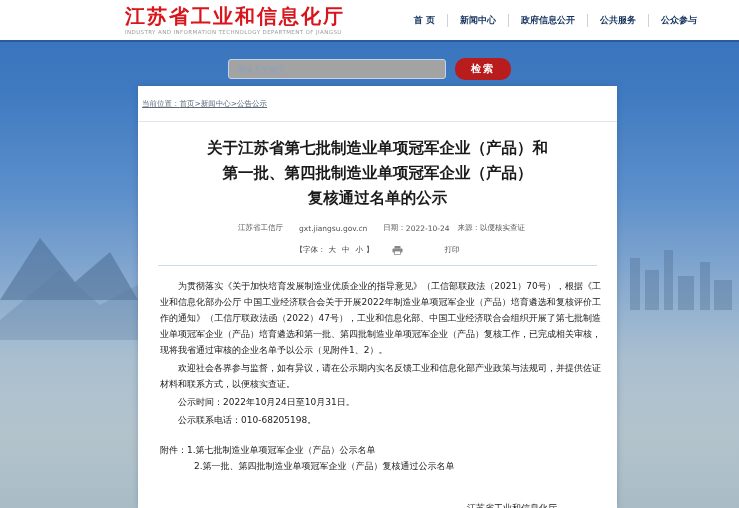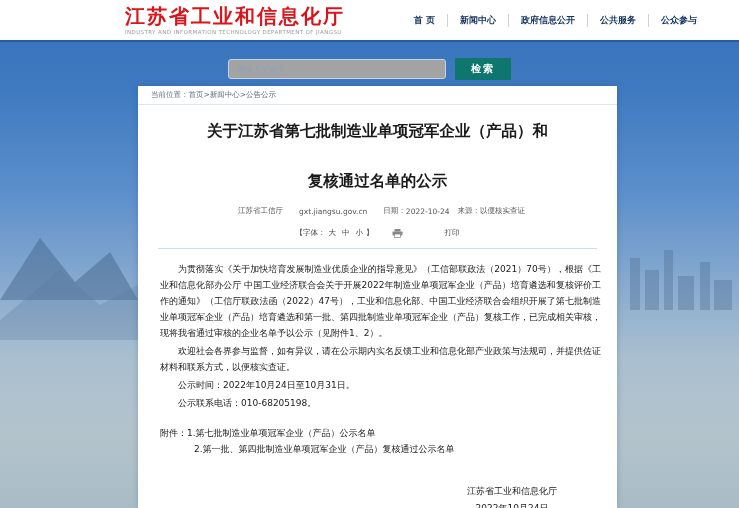--- a/index.html
+++ b/index.html
@@ -30,33 +30,33 @@
   .search-row {
     position:absolute; left:0; top:54px; width:739px; height:30px;
     display:flex; align-items:center; justify-content:center; z-index:4;
   }
   .search-input {
     width:218px; height:20px; background:#a3a3a3; border:1px solid #c3d4e8;
     border-radius:3px; font-size:8px; color:#334; padding:0 8px; outline:none;
   }
   .search-input::placeholder { color:#8aa2bd; }
   .search-btn {
-    margin-left:9px; width:56px; height:22px; background:#0f766e; color:#fff;
-    border:none; border-radius:1px; font-size:10px; font-weight:bold; cursor:pointer;
+    margin-left:9px; width:56px; height:22px; background:#b91c1c; color:#fff;
+    border:none; border-radius:10px; font-size:10px; font-weight:bold; cursor:pointer;
     font-family:inherit; letter-spacing:2px;
   }
 
   
   .card {
     position:absolute; left:138px; top:86px; width:479px; height:422px;
     background:#ffffff; z-index:3; box-shadow:0 0 6px rgba(30,60,100,0.25);
   }
   .breadcrumb {
-    height:19px; display:flex; align-items:center; padding:0 13px;
-    font-size:7.5px; color:#5a6b7c; border-bottom:1px solid #dde6ee;
+    height:36px; display:flex; align-items:center; padding:0 4px;
+    font-size:7.5px; color:#5a6b7c; border-bottom:1px solid #dde6ee;text-decoration:underline;
   }
   .breadcrumb .crumb-path { cursor:pointer; }
 
   .doc-title {
     margin-top:14px; text-align:center; font-weight:bold; color:#1a1a1a;
     font-size:15.5px; line-height:25px; padding:0 28px;
   }
   .meta-row {
     margin-top:12px; display:flex; justify-content:center; align-items:center;
     font-size:7.5px; color:#555;padding-left:8px;
@@ -125,21 +125,21 @@
 
 <main class="card">
 
   <div class="breadcrumb">
     <span>当前位置：</span>
     <span class="crumb-path">首页&gt;新闻中心&gt;公告公示</span>
   </div>
 
   <h1 class="doc-title">
     <span>关于江苏省第七批制造业单项冠军企业（产品）和</span><br>
-    <br>
+    <span>第一批、第四批制造业单项冠军企业（产品）</span><br>
     <span>复核通过名单的公示</span>
   </h1>
 
   <div class="meta-row">
     <span>江苏省工信厅</span>
     <span class="meta-gap-lg">gxt.jiangsu.gov.cn</span>
     <span class="meta-gap-lg">日期：</span>
     <span>2022-10-24</span>
     <span class="meta-gap-sm">来源：</span>
     <span>以便核实查证</span>

